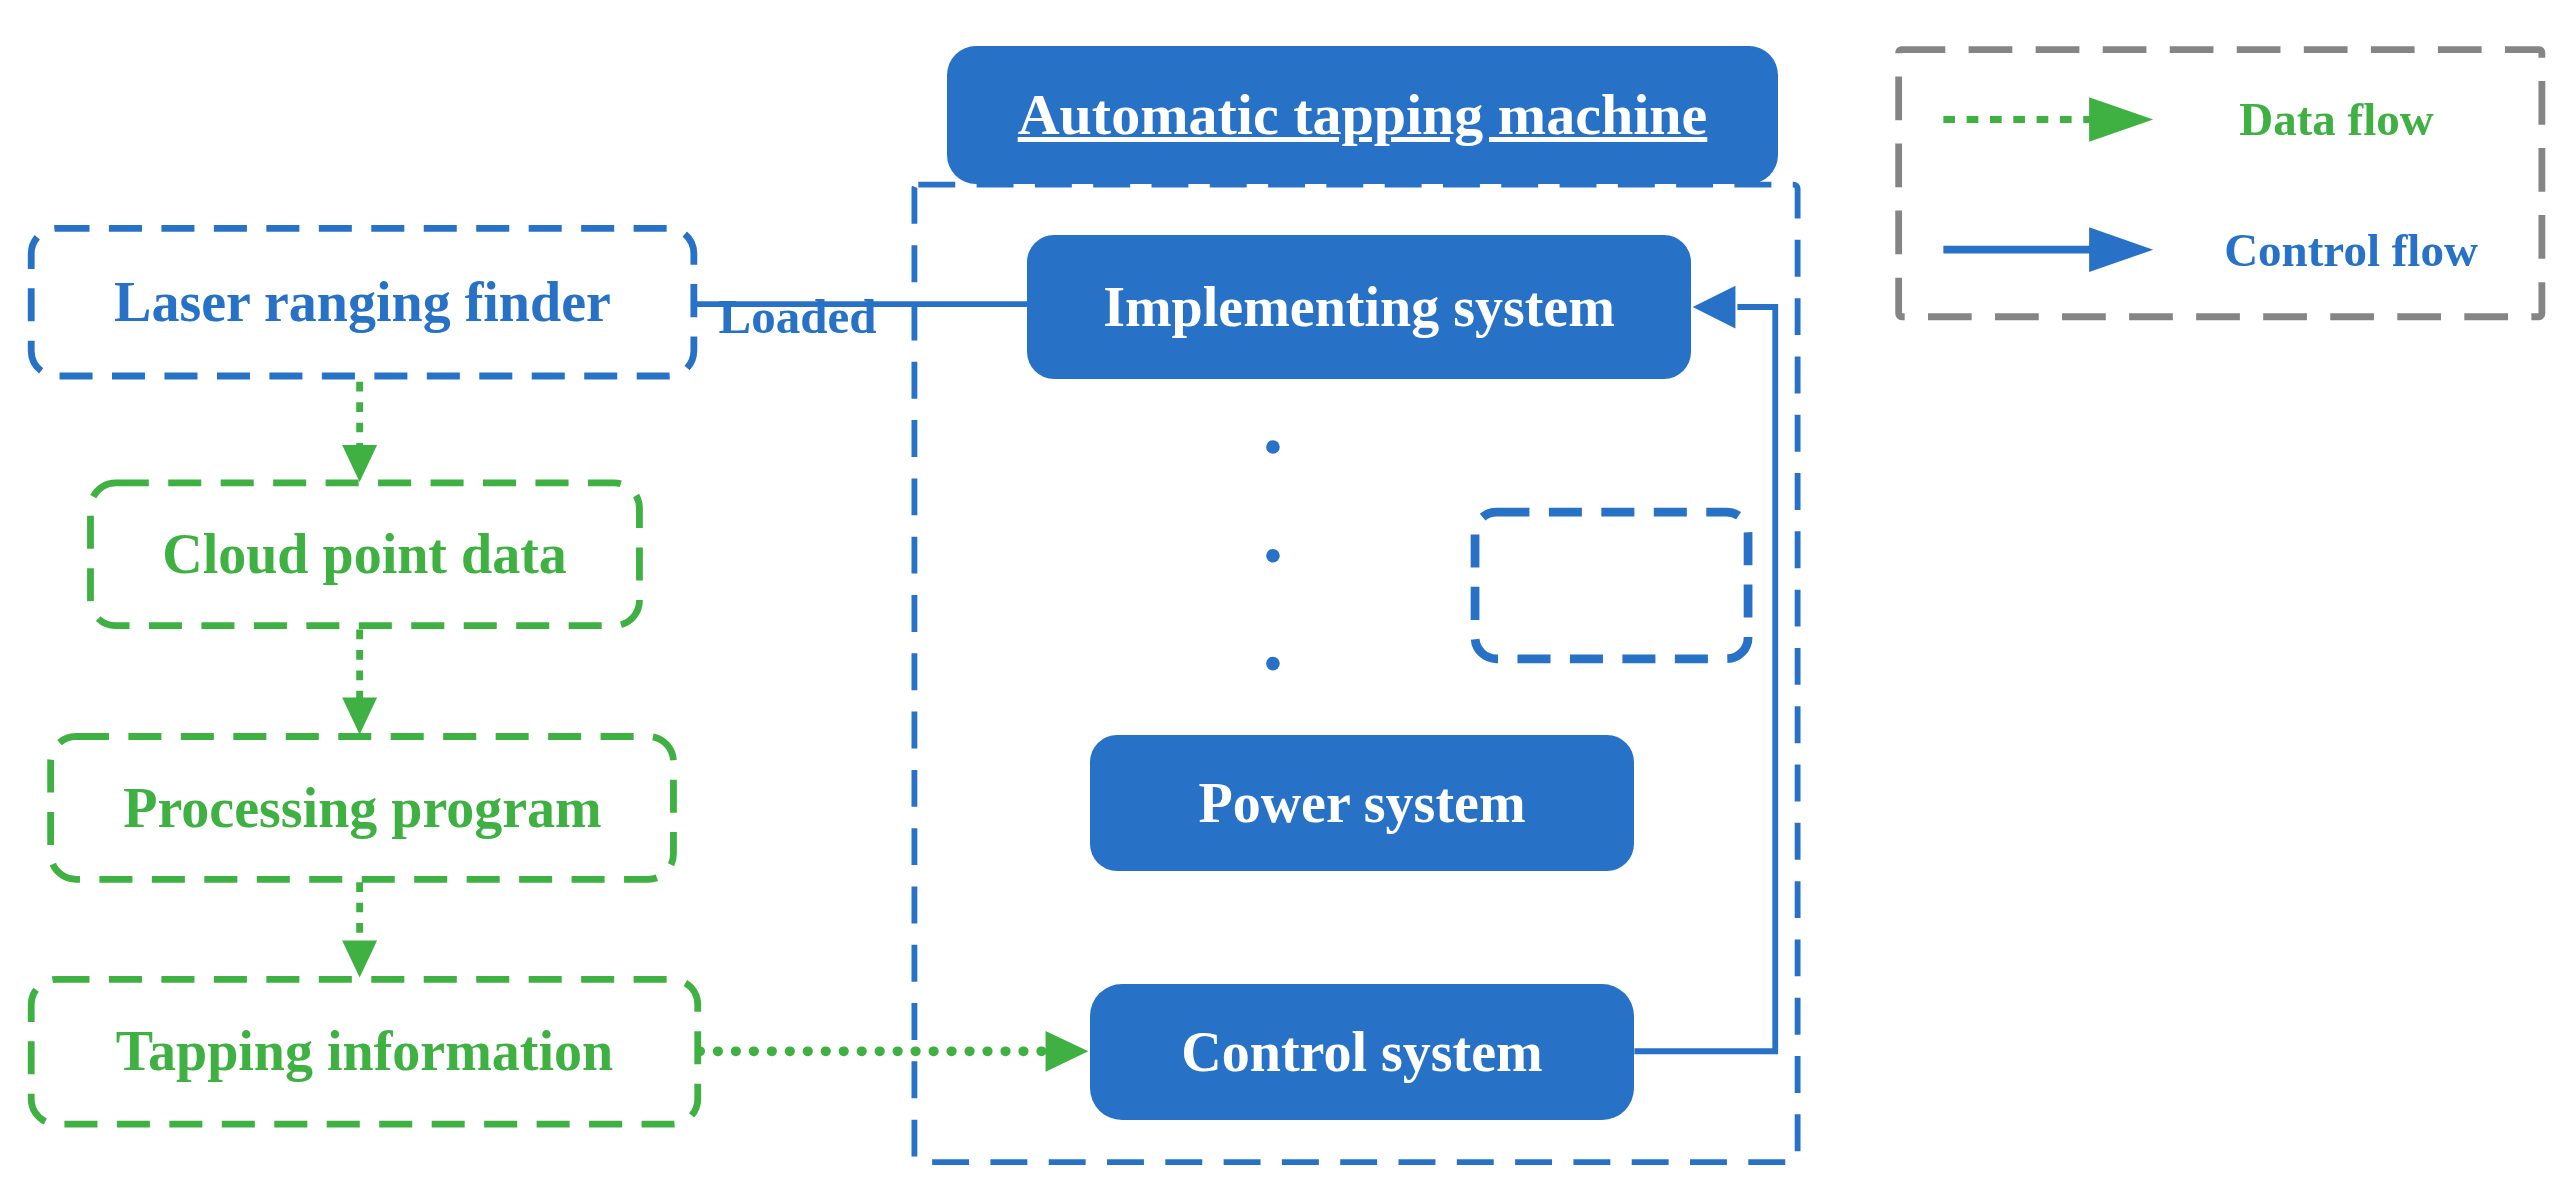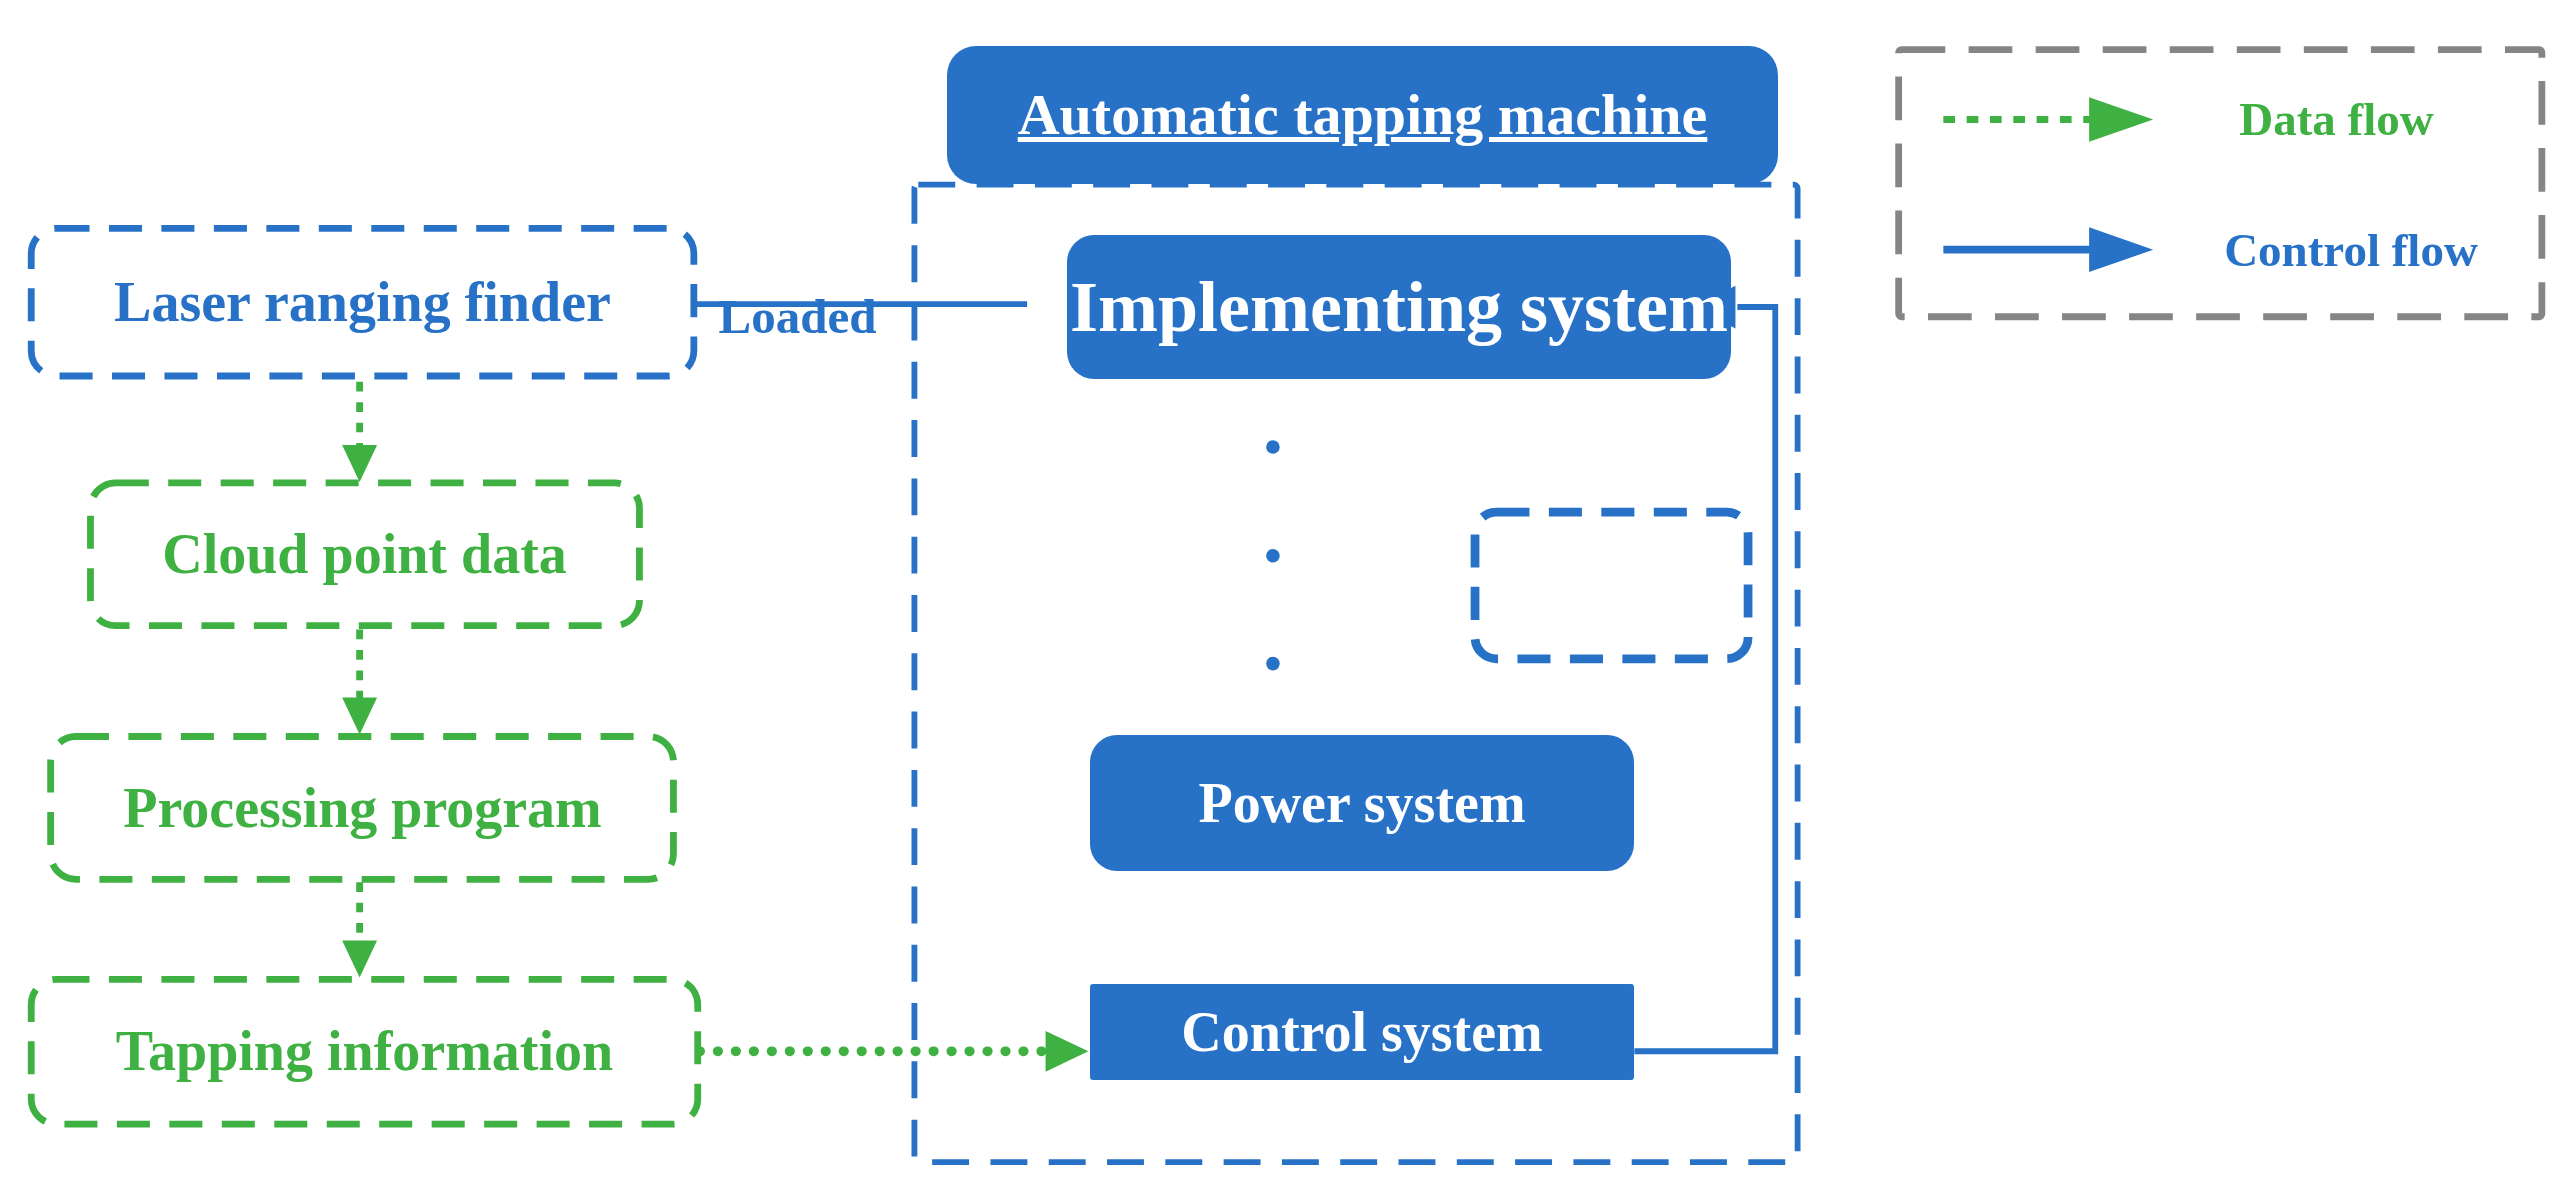--- a/index.html
+++ b/index.html
@@ -44,24 +44,24 @@
     color:#ffffff;
   }
   .blue-text  { color:var(--blue); }
   .green-text { color:var(--green); }
 
   .n-laser        { left:31px;   top:228px;  width:663px; height:148px; font-size:56px; }
   .n-cloud        { left:90px;   top:483px;  width:549px; height:143px; font-size:56px; }
   .n-processing   { left:51px;   top:737px;  width:623px; height:143px; font-size:56px; }
   .n-tapping      { left:31px;   top:979px; width:667px; height:145px; font-size:56px; }
   .n-atm          { left:947px;  top:46px;   width:831px; height:138px; font-size:58px; border-radius:29px;text-decoration:underline; }
-  .n-implementing { left:1027px; top:235px;  width:664px; height:144px; font-size:72px; border-radius:27px;margin-left:40px; }
+  .n-implementing { left:1027px; top:235px;  width:664px; height:144px; font-size:56px; border-radius:27px; }
   .n-orders       { left:1479px; top:516px;  width:265px; height:139px; font-size:47px; line-height:1.3; }
   .n-power        { left:1090px; top:735px;  width:544px; height:136px; font-size:56px; border-radius:27px; }
-  .n-control      { left:1090px; top:984px; width:544px; height:96px; font-size:56px; border-radius:3px; }
+  .n-control      { left:1090px; top:984px; width:544px; height:136px; font-size:56px; border-radius:32px; }
   .n-loaded       { left:686px;  top:241px;  width:223px; height:58px;  font-size:49px;margin-top:47px; }
   .n-dataflow     { left:2186px; top:89px;   width:301px; height:60px;  font-size:47px; }
   .n-controlflow  { left:2186px; top:220px;  width:330px; height:60px;  font-size:47px;text-align:center; }
 </style>
 </head>
 <body>
 
 <div class="stage">
 
   <svg class="layer" width="2576" height="1198" viewBox="0 0 2651 1233">

